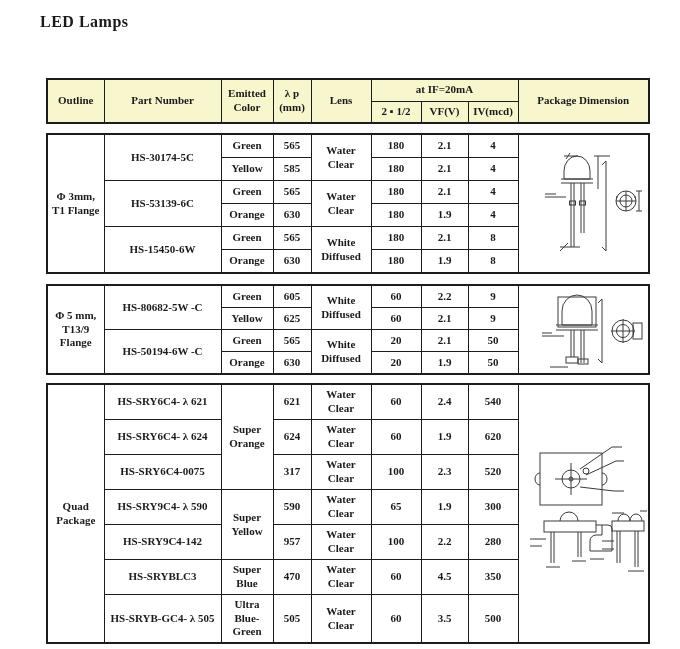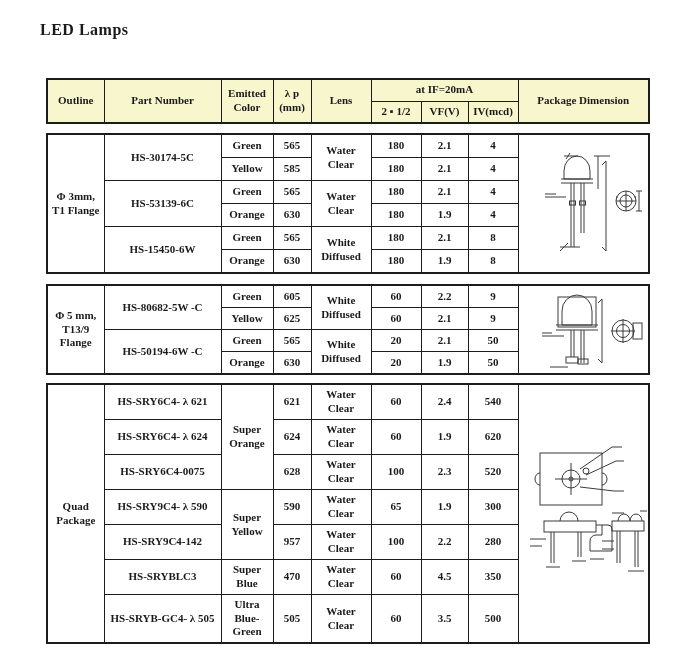--- a/index.html
+++ b/index.html
@@ -1,18 +1,18 @@
 <!DOCTYPE html>
 <html><head>
 <meta charset="utf-8">
 <style>
   html,body{margin:0;padding:0;background:#ffffff;}
   .page{position:relative;width:680px;height:649px;background:#ffffff;
         font-family:"Liberation Serif", serif;color:#1a1a1a;overflow:hidden;}
-  .title{position:absolute;left:40px;top:21px;font-size:16px;font-weight:bold;letter-spacing:.5px;}
+  .title{position:absolute;left:40px;top:13px;font-size:16px;font-weight:bold;letter-spacing:.5px;}
   table{border-collapse:collapse;table-layout:fixed;position:absolute;background:#fff;}
   table{border:2px solid #1c1c1c;}
   td{border:1px solid #1c1c1c;text-align:center;vertical-align:middle;
      font-weight:bold;font-size:11px;line-height:1.25;padding:0 1px;overflow:hidden;}
   .hdr td{background:#f7f6cd;}
   .h-row1{height:22px;}
   .h-row2{height:22px;}
   .s1 td{height:22px;}
   .s2 td{height:21px;}
   .s3 td{height:34px;}
@@ -300,21 +300,21 @@
     <tr>
       <td>HS-SRY6C4- λ 624</td>
       <td>624</td>
       <td>Water Clear</td>
       <td>60</td>
       <td>1.9</td>
       <td>620</td>
     </tr>
     <tr>
       <td>HS-SRY6C4-0075</td>
-      <td>628</td>
+      <td>317</td>
       <td>Water Clear</td>
       <td>100</td>
       <td>2.3</td>
       <td>520</td>
     </tr>
     <tr>
       <td>HS-SRY9C4- λ 590</td>
       <td rowspan="2">Super Yellow</td>
       <td>590</td>
       <td>Water Clear</td>

